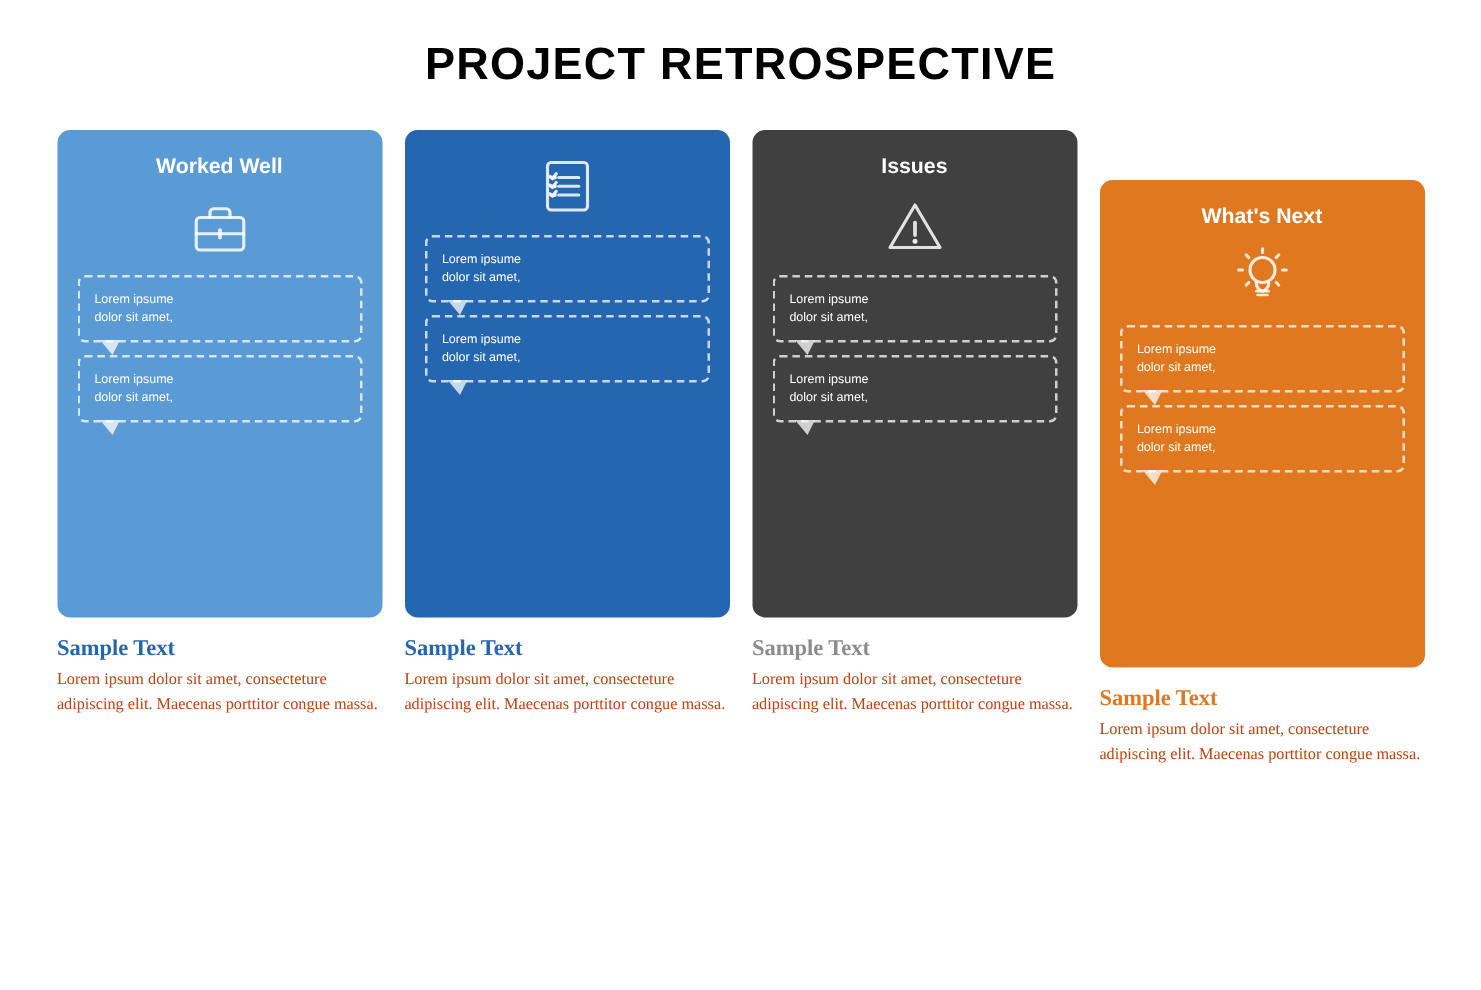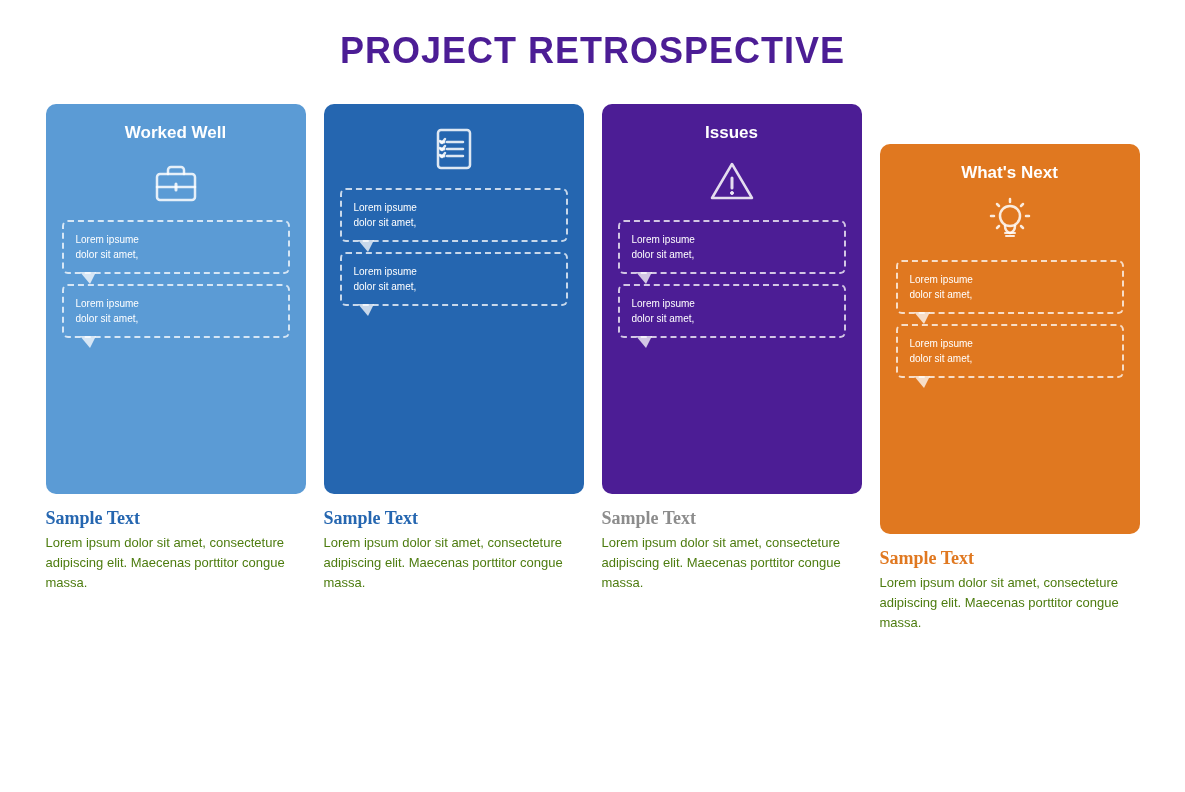--- a/index.html
+++ b/index.html
@@ -9,21 +9,21 @@
       width: 1185px;
       min-height: 792px;
       display: flex;
       flex-direction: column;
       align-items: center;
       padding: 30px 40px 20px;
     }
     .page-title {
       font-size: 36px;
       font-weight: 900;
-      color: #4c1d95;
+      color: #000000;
       letter-spacing: 1px;
       margin-bottom: 32px;
       text-align: center;
     }
     .columns-wrapper {
       display: flex;
       gap: 18px;
       width: 100%;
       justify-content: center;
     }
@@ -37,21 +37,21 @@
     .card {
       border-radius: 10px;
       padding: 18px 16px 20px;
       display: flex;
       flex-direction: column;
       align-items: center;
       min-height: 390px;
     }
     .card-blue-light { background: #5b9bd5; }
     .card-blue-dark  { background: #2566b0; }
-    .card-gray       { background: #4c1d95; }
+    .card-gray       { background: #404040; }
     .card-orange     { background: #e07820; margin-top: 40px; }
 
     .card-title {
       color: #ffffff;
       font-size: 17px;
       font-weight: 700;
       text-align: center;
       margin-bottom: 10px;
       line-height: 1.3;
     }
@@ -101,22 +101,23 @@
       font-weight: 700;
       margin-bottom: 4px;
       font-family: Liberation Serif, serif;
     }
     .below-title-blue  { color: #2566b0; }
     .below-title-gray  { color: #8c8c8c; }
     .below-title-orange{ color: #e07820; }
 
     .below-text {
       font-size: 13px;
-      color: #4d7c0f;
+      color: #c2410c;
       line-height: 1.55;
+      font-family: Liberation Serif, serif;
     }
 
     
     .icon-svg {
       width: 54px;
       height: 54px;
     }
   </style>
 </head>
 <body>

